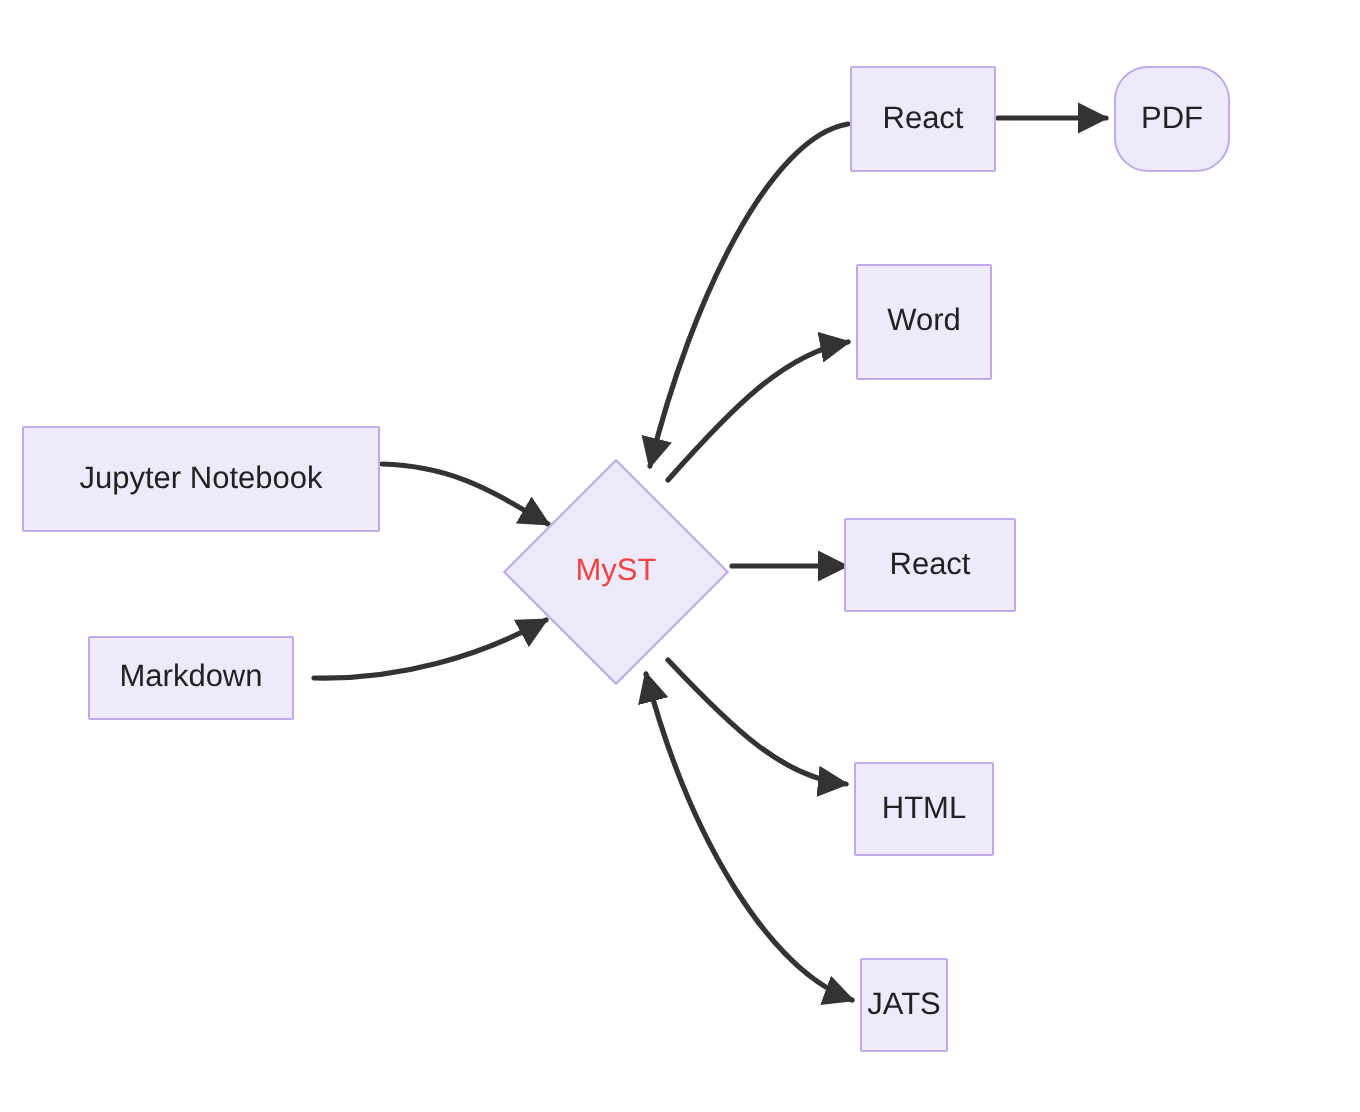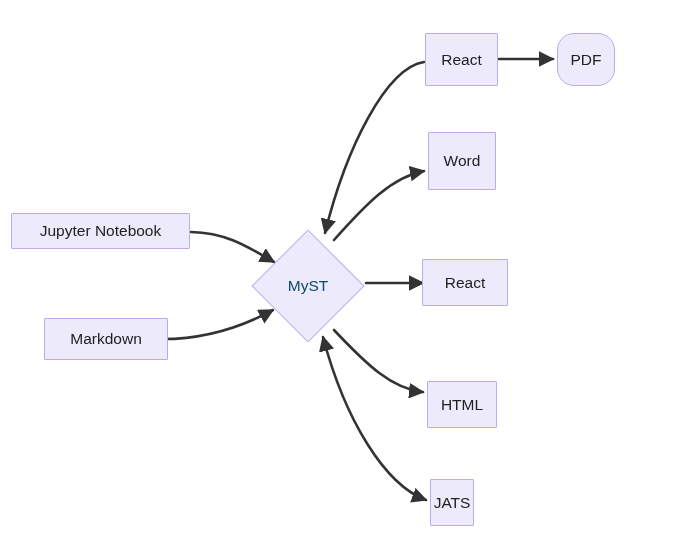--- a/index.html
+++ b/index.html
@@ -60,21 +60,21 @@
     margin-left: -40px;
     margin-top: -40px;
     background: #ECEAFB;
     border: 1.4px solid #BFA9EB;
     transform: rotate(45deg);
     box-sizing: border-box;
   }
   .diamond-label {
     position: relative;
     z-index: 4;
-    color: #0c4a6e;
+    color: #ef4444;
     font-size: 15.5px;
     line-height: 1;
     white-space: nowrap;
   }
 </style>
 </head>
 <body>
 
 <div id="diagram-root">
 
@@ -101,25 +101,25 @@
       <path d="M 334 240 C 366 204 392 177 424 171" marker-end="url(#arrowhead)"></path>
 
       <path d="M 366 283 L 423 283" marker-end="url(#arrowhead)"></path>
 
       <path d="M 334 330 C 367 365 392 389 423 392" marker-end="url(#arrowhead)"></path>
 
       <path d="M 323 337 C 345 420 385 485 426 500" marker-start="url(#arrowhead-start)" marker-end="url(#arrowhead)"></path>
     </g>
   </svg>
 
-  <div class="node" style="left:11px; top:213px; width:179px; height:36px;">
+  <div class="node" style="left:11px; top:213px; width:179px; height:53px;">
     <span class="node-label">Jupyter Notebook</span>
   </div>
 
-  <div class="node" style="left:44px; top:318px; width:124px; height:42px;">
+  <div class="node" style="left:44px; top:318px; width:103px; height:42px;">
     <span class="node-label">Markdown</span>
   </div>
 
   <div class="diamond-wrap" style="left:251px; top:229px; width:114px; height:114px;">
     <div class="diamond-shape"></div>
     <span class="diamond-label">MyST</span>
   </div>
 
   <div class="node" style="left:425px; top:33px; width:73px; height:53px;">
     <span class="node-label">React</span>

